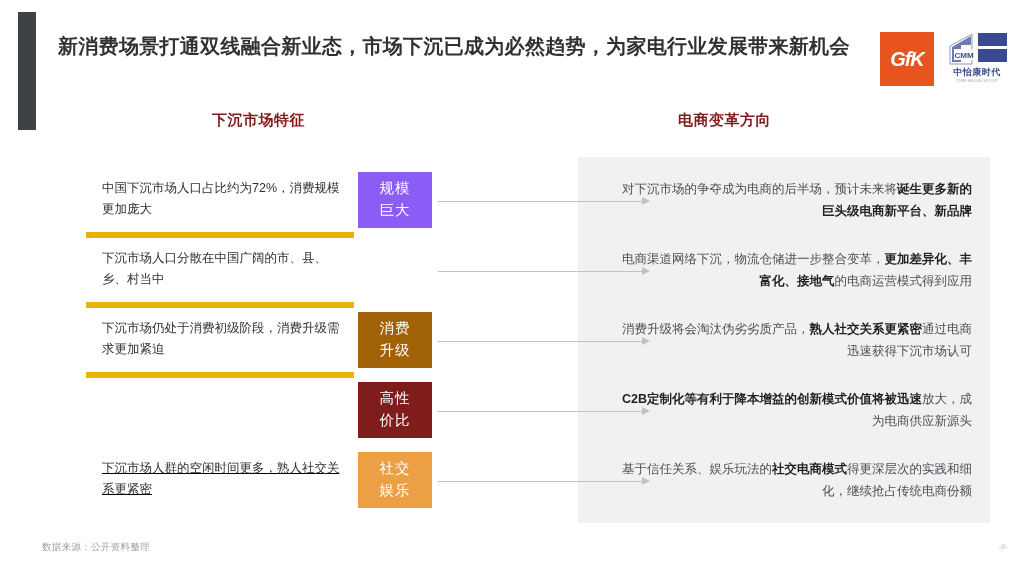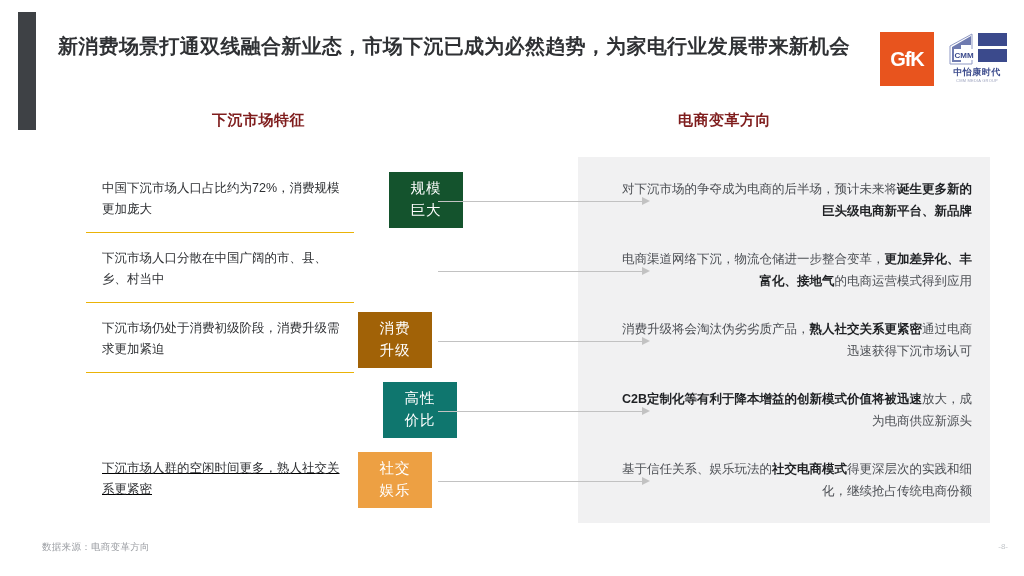--- a/index.html
+++ b/index.html
@@ -61,20 +61,21 @@
   .gfk-logo .gfk-text {
     position: absolute;
     left: 0;
     right: 0;
     top: 50%;
     transform: translateY(-50%);
     text-align: center;
     color: #ffffff;
     font-size: 20px;
     font-weight: bold;
+    font-style: italic;
     letter-spacing: -1px;
     font-family: "Liberation Sans", sans-serif;
   }
   .cmm-logo {
     width: 66px;
     height: 58px;
     position: relative;
   }
   .cmm-mark {
     position: absolute;
@@ -132,21 +133,21 @@
     left: 86px;
     width: 904px;
     height: 62px;
   }
   .row-feature {
     position: absolute;
     left: 0;
     top: 0;
     width: 268px;
     height: 62px;
-    border-bottom: 1px solid #eab308;
+    border-bottom: 6px solid #eab308;
     display: flex;
     align-items: center;
   }
   .row-feature.no-rule { border-bottom: none; text-decoration: underline; }
   .row-feature-text {
     font-size: 12.5px;
     color: #2f3134;
     line-height: 1.65;
     padding: 0 10px 4px 16px;
   }
@@ -261,21 +262,21 @@
 
 <div class="col-head col-head-left">下沉市场特征</div>
 <div class="col-head col-head-right">电商变革方向</div>
 
 <div class="right-panel-bg"></div>
 
 <div class="row" style="top:170px">
   <div class="row-feature">
     <div class="row-feature-text">中国下沉市场人口占比约为72%，消费规模更加庞大</div>
   </div>
-  <div class="badge" style="background: #14532d; margin-left: 31px;">
+  <div class="badge" style="background: #8b5cf6;">
     <span>规模</span>
     <span>巨大</span>
   </div>
   <div class="connector">
     <div class="connector-line"></div>
     <div class="connector-head"></div>
   </div>
   <div class="row-direction">
     <div class="row-direction-text">对下沉市场的争夺成为电商的后半场，预计未来将<b>诞生更多新的巨头级电商新平台、新品牌</b></div>
   </div>
@@ -305,21 +306,21 @@
   <div class="connector">
     <div class="connector-line"></div>
     <div class="connector-head"></div>
   </div>
   <div class="row-direction">
     <div class="row-direction-text">消费升级将会淘汰伪劣劣质产品，<b>熟人社交关系更紧密</b>通过电商迅速获得下沉市场认可</div>
   </div>
 </div>
 
 <div class="row" style="top:380px">
-  <div class="badge" style="background: #0f766e; margin-left: 25px;">
+  <div class="badge" style="background: #7f1d1d;">
     <span>高性</span>
     <span>价比</span>
   </div>
   <div class="connector">
     <div class="connector-line"></div>
     <div class="connector-head"></div>
   </div>
   <div class="row-direction">
     <div class="row-direction-text"><b>C2B定制化等有利于降本增益的创新模式价值将被迅速</b>放大，成为电商供应新源头</div>
   </div>
@@ -335,14 +336,14 @@
   </div>
   <div class="connector">
     <div class="connector-line"></div>
     <div class="connector-head"></div>
   </div>
   <div class="row-direction">
     <div class="row-direction-text">基于信任关系、娱乐玩法的<b>社交电商模式</b>得更深层次的实践和细化，继续抢占传统电商份额</div>
   </div>
 </div>
 
-<div class="footer-note">数据来源：电商变革方向</div>
+<div class="footer-note">数据来源：公开资料整理</div>
 <div class="footer-page">-8-</div>
 
 </body></html>

